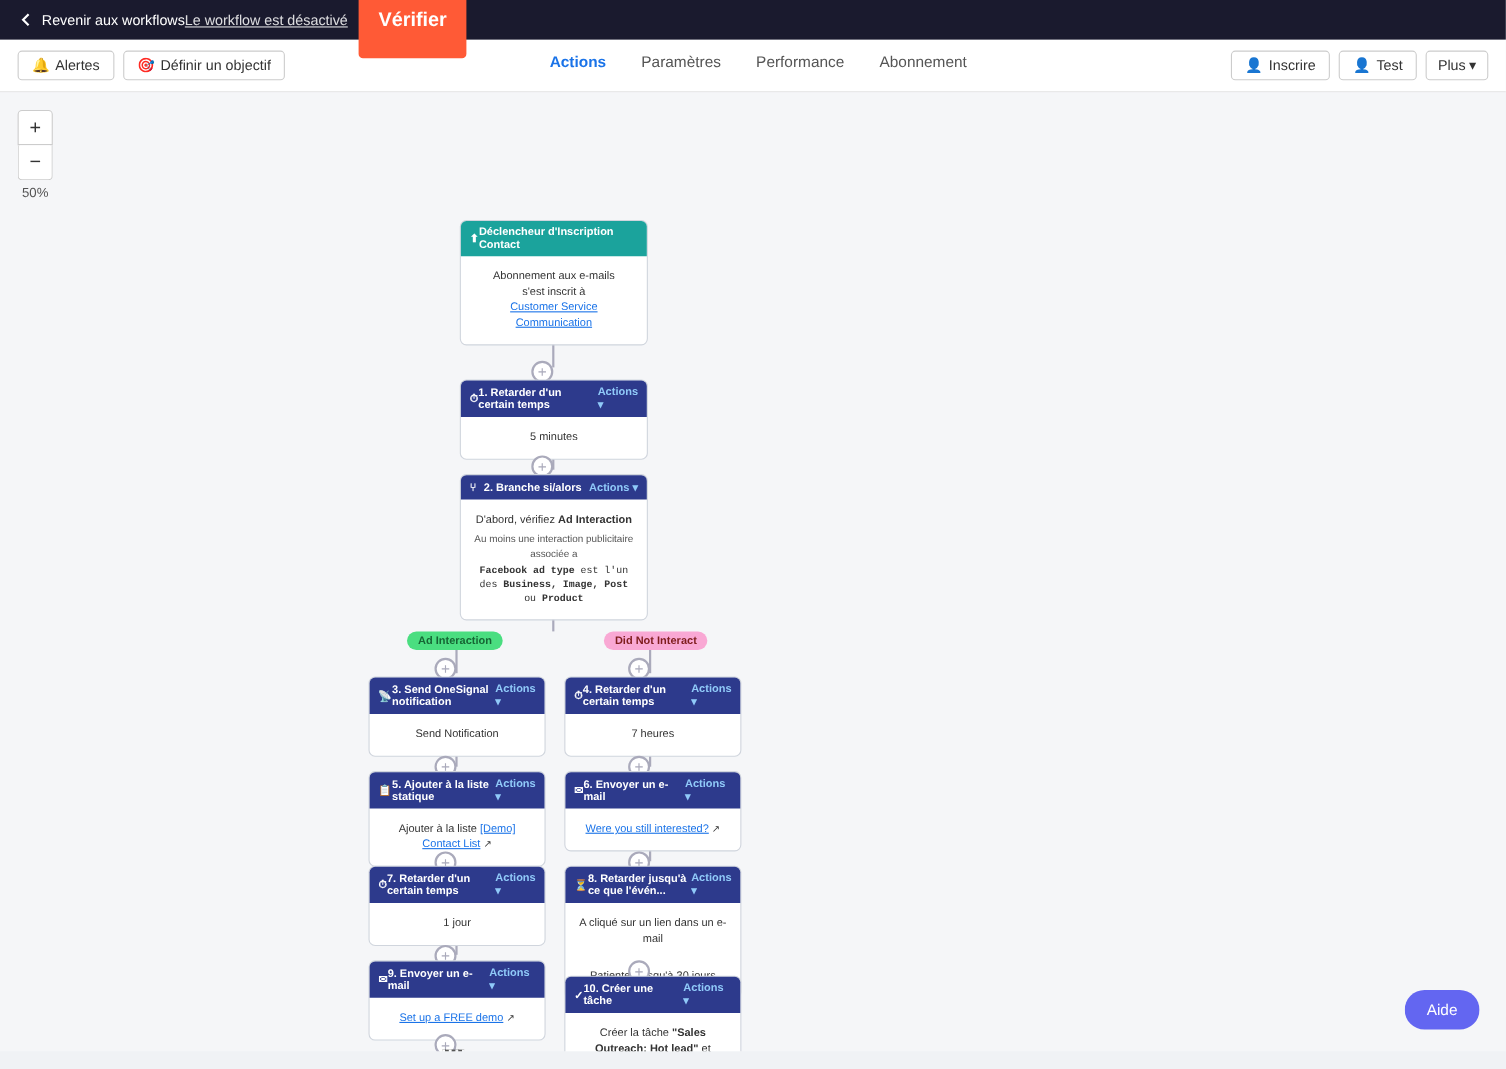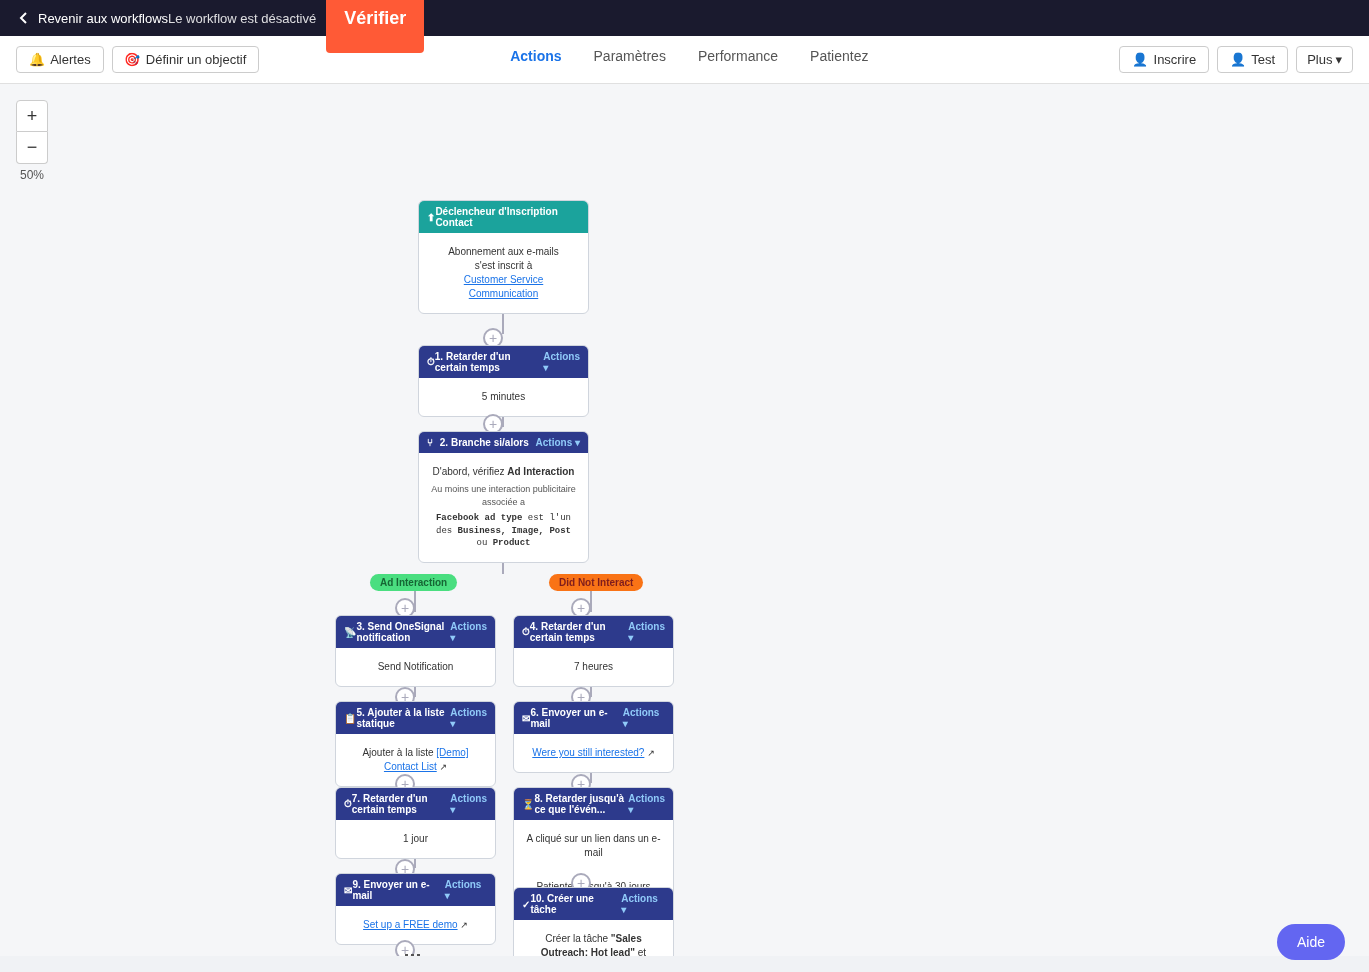--- a/index.html
+++ b/index.html
@@ -16,21 +16,21 @@
     }
     .back-btn svg { width: 16px; height: 16px; }
     .nav-title {
       flex: 1; text-align: center; font-size: 16px; font-weight: 600;
       display: flex; align-items: center; justify-content: center; gap: 8px;
     }
     .edit-icon { cursor: pointer; opacity: 0.8; }
     .nav-right {
       display: flex; align-items: center; gap: 10px; white-space: nowrap;
     }
-    .status-label { font-size: 13px; opacity: 0.85; }
+    .status-label { font-size: 13px; opacity: 0.85; text-decoration: underline; }
     .verify-btn {
       background: #ff5a36; color: #fff; border: none; border-radius: 4px;
       padding: 24px 18px; font-size: 18px; font-weight: 600; cursor: pointer;
     }
 
     
     .toolbar {
       display: flex; align-items: center; background: #fff;
       border-bottom: 1px solid #e0e0e0; height: 48px; padding: 0 16px;
       gap: 8px;
@@ -103,25 +103,25 @@
       align-items: center; justify-content: center; font-size: 14px;
       color: #aab; cursor: pointer; left: 50%; transform: translateX(-50%);
     }
 
     
     .branch-label {
       position: absolute; padding: 3px 10px; border-radius: 12px;
       font-size: 10px; font-weight: 600; white-space: nowrap;
     }
     .branch-label.green { background: #4ade80; color: #166534; }
-    .branch-label.red { background: #f97316; color: #7f1d1d; }
+    .branch-label.red { background: #f9a8d4; color: #7f1d1d; }
 
     
     .help-btn {
-      position: fixed; bottom: 12px; right: 24px;
+      position: fixed; bottom: 36px; right: 24px;
       background: #6366f1; color: #fff; border: none; border-radius: 20px;
       padding: 10px 20px; font-size: 14px; cursor: pointer; z-index: 200;
     }
 
     
     .link-text { color: #1a73e8; text-decoration: underline; cursor: pointer; }
 
     
     .bold { font-weight: 700; }
 
@@ -158,21 +158,21 @@
     <div class="tab active">
       <span>Actions</span>
     </div>
     <div class="tab">
       <span>Paramètres</span>
     </div>
     <div class="tab">
       <span>Performance</span>
     </div>
     <div class="tab">
-      <span>Patientez</span>
+      <span>Abonnement</span>
     </div>
   </div>
   <div class="toolbar-right">
     <button class="inscrire-btn">
       <span>👤</span>
       <span>Inscrire</span>
     </button>
     <button class="test-btn">
       <span>👤</span>
       <span>Test</span>

